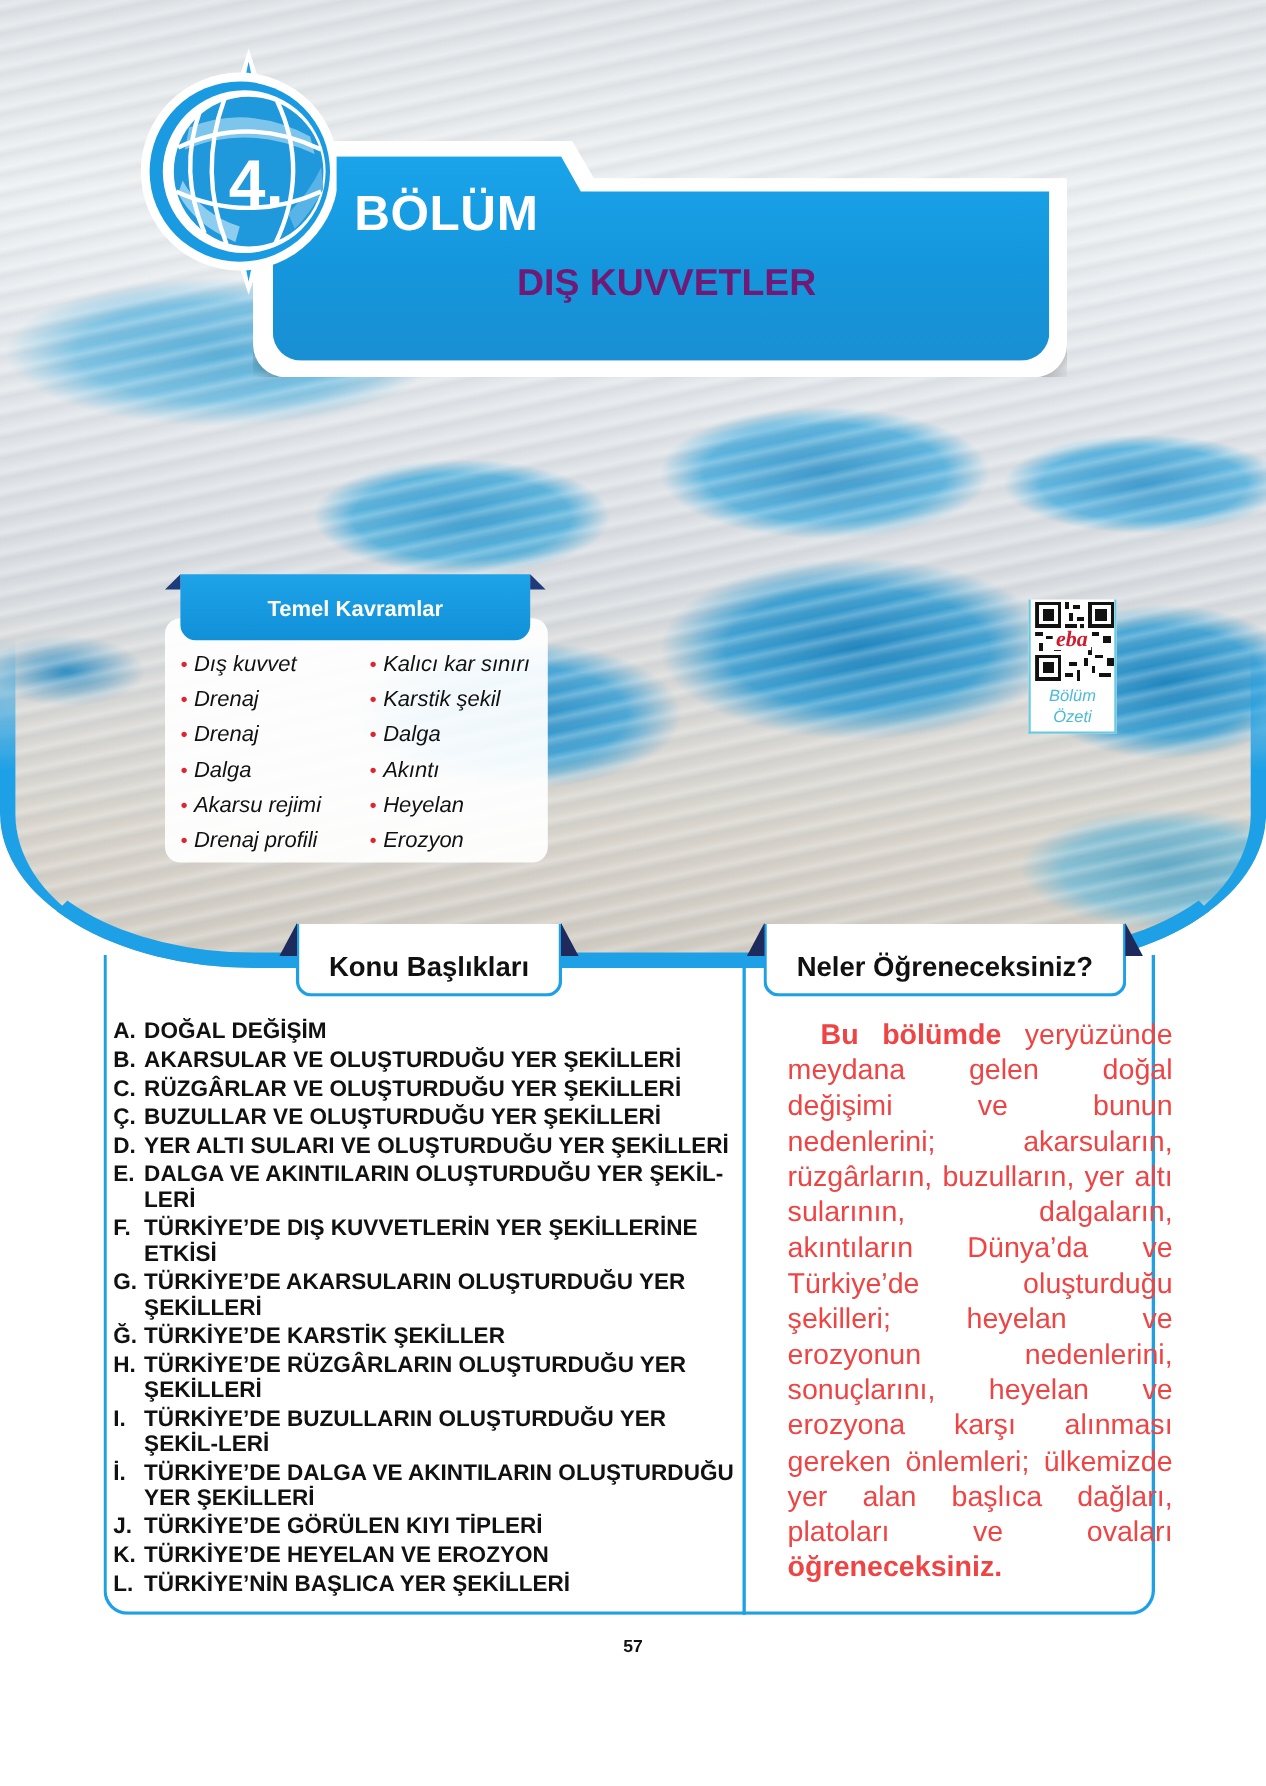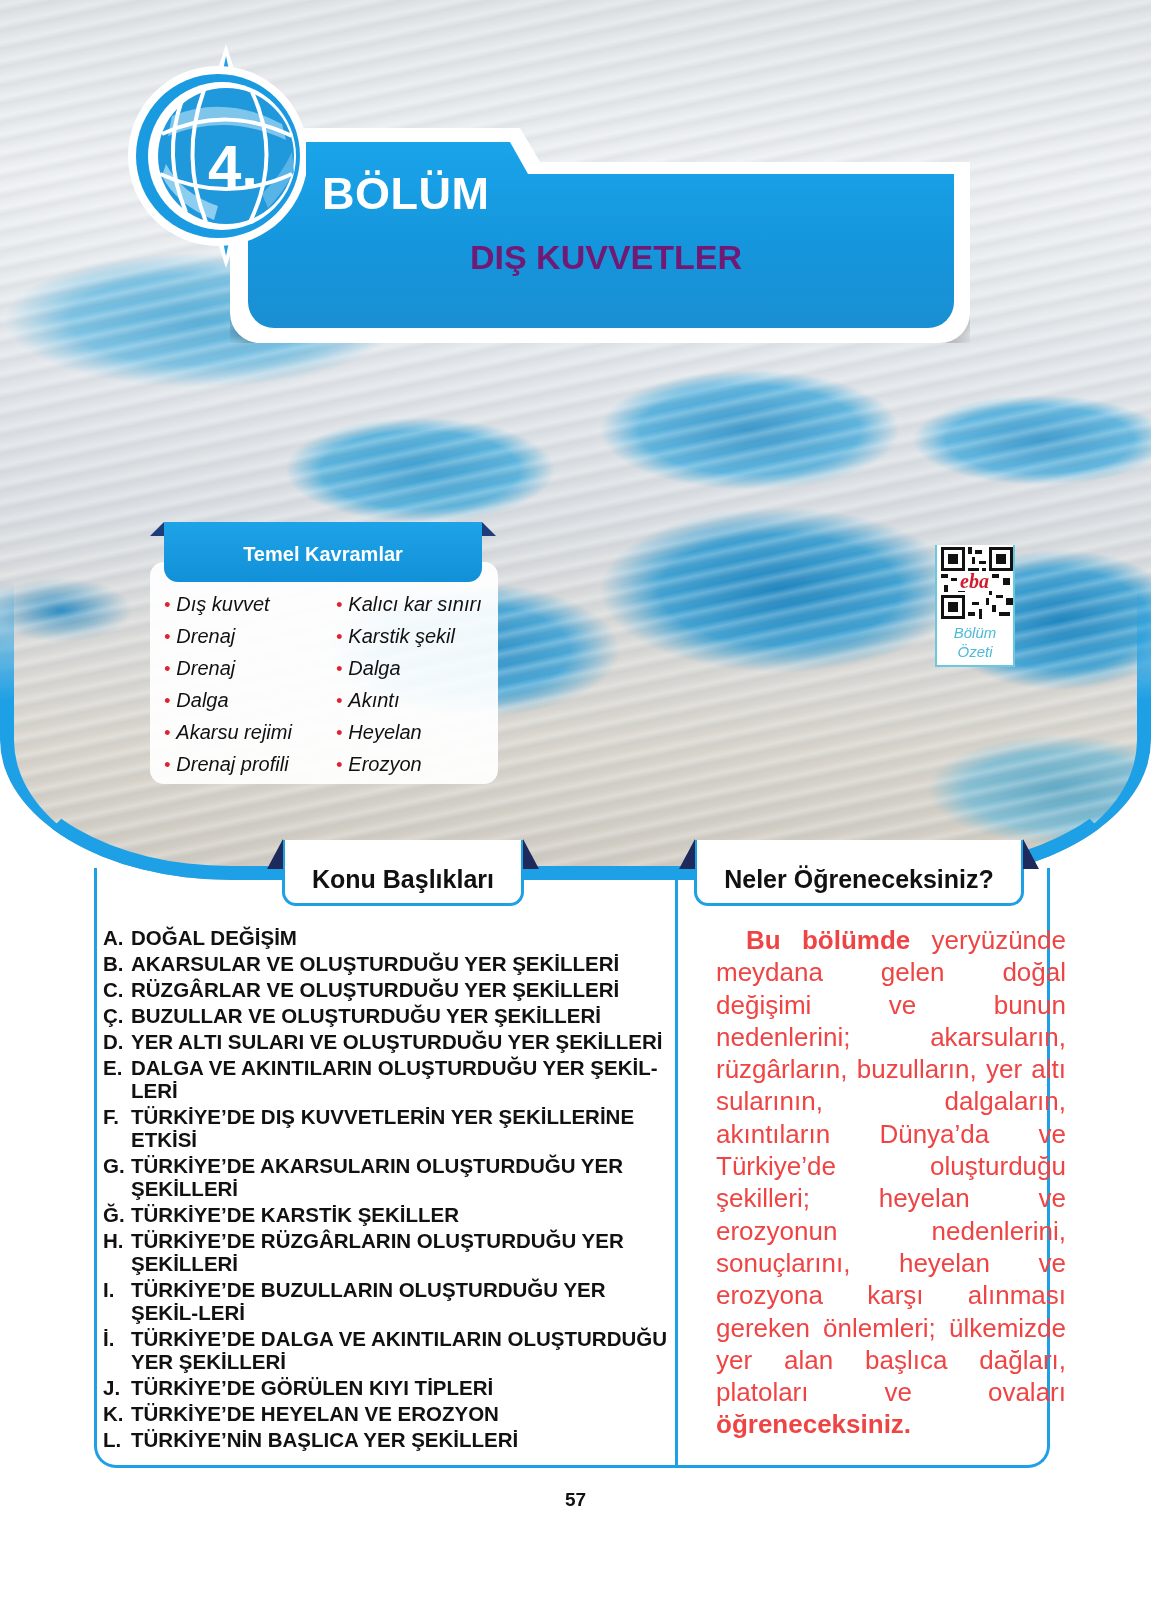--- a/index.html
+++ b/index.html
@@ -138,42 +138,42 @@
     border: 3px solid #1ea0e6; border-top: none; box-sizing: border-box;
     border-radius: 0 0 14px 14px;
     text-align: center; font-weight: bold; font-size: 25px; line-height: 78px; color: #111;
   }
   .tab::before, .tab::after {
     content: ""; position: absolute; top: -1px; width: 0; height: 0;
     border-bottom: 30px solid #1f2a5c;
   }
   .tab::before { left: -18px; border-left: 16px solid transparent; }
   .tab::after { right: -18px; border-right: 16px solid transparent; }
-  .tab-topics { left: 282px; width: 242px; }
+  .tab-topics { left: 269px; width: 242px; }
   .tab-learn { left: 694px; width: 330px; }
 
   
   .topics { position: absolute; left: 103px; top: 926px; width: 570px; list-style: none; margin: 0; padding: 0; }
   .topics li {
     display: flex; font-weight: bold; font-size: 20.5px; line-height: 23px; margin-bottom: 3px;
   }
   .topics li .letter { width: 28px; flex: none; }
   .topics li .text { flex: 1; }
 
   
   .summary {
     position: absolute; left: 716px; top: 924px; width: 350px;
     font-size: 26px; line-height: 32.3px; text-align: justify; color: #ef4444;
   }
   .summary p { margin: 0; text-indent: 30px; }
   .summary b { font-weight: bold; }
 
   .page-number {
     position: absolute; left: 0; width: 1151px; top: 1489px; text-align: center;
-    font-weight: bold; font-size: 19px;
+    font-weight: bold; font-size: 16px;
   }
 </style>
 </head>
 <body>
 
 <div class="hero"></div>
 <div class="hero-border"></div>
 
 <div class="banner-wrap">
   <div class="banner-white"></div>

